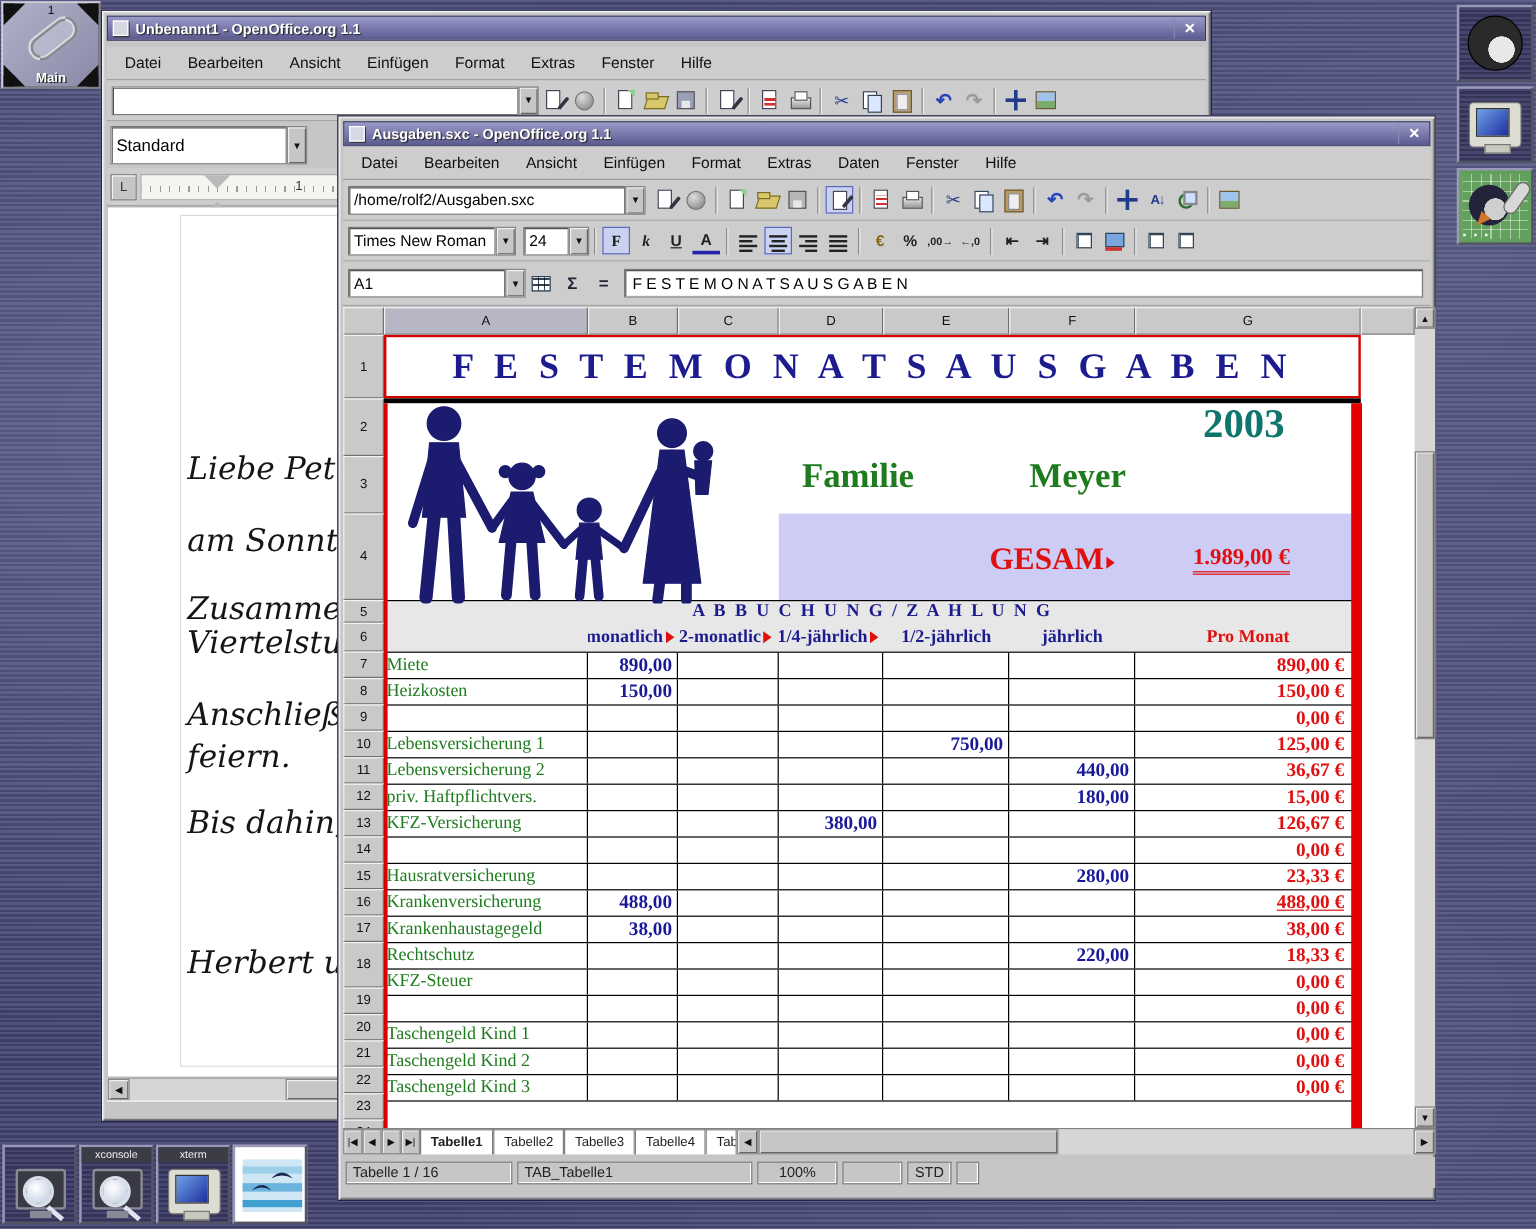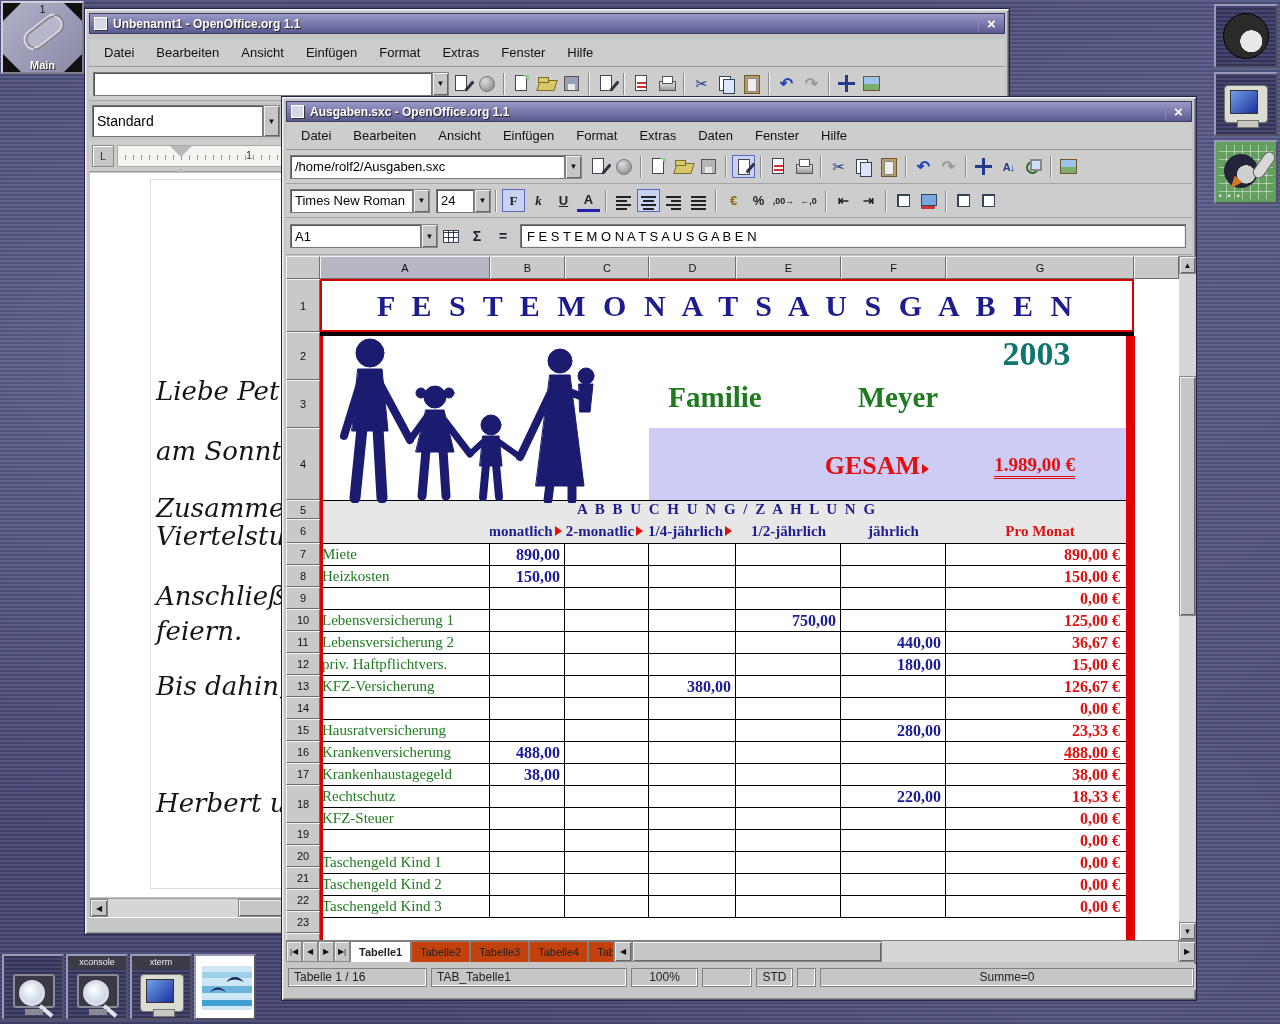--- a/index.html
+++ b/index.html
@@ -85,21 +85,21 @@
   .i-border::before { content:""; position:absolute; inset:5px; border:1px solid #345;
          background:linear-gradient(#fff,#fff); box-shadow:inset 0 4px 0 -3px #345, inset 4px 0 0 -3px #345; }
   .i-bg::before { content:""; position:absolute; left:4px; top:5px; width:14px; height:10px;
          background:#7aa6e0; border:1px solid #345; }
   .i-bg::after { content:""; position:absolute; left:4px; bottom:3px; width:14px; height:3px; background:#cc3333; }
 
   
   #writer-win { left:84px; top:8px; width:926px; height:927px; }
   #writer-menus { top:30px; }
   #writer-tb { top:58px; }
-  #writer-style { position:absolute; left:7px; top:96px; width:188px; height:32px; }
+  #writer-style { position:absolute; left:7px; top:96px; width:164px; height:32px; }
   #writer-style .fld { flex:1; font-size:14px; }
   #writer-ruler { position:absolute; left:4px; top:131px; width:450px; height:32px; background:#cdcdcd;
          display:flex; align-items:center; border-bottom:1px solid #999; }
   .ruler-corner { width:22px; height:22px; margin:0 3px; background:#c6c6c6;
          border:1px solid #888; box-shadow:inset 1px 1px 0 #fff; font-size:11px; color:#333;
          display:flex; align-items:center; justify-content:center; }
   .ruler-track { position:relative; flex:1; height:22px; background:#f4f4f0;
          border:1px solid #aaa; background-image:repeating-linear-gradient(90deg, transparent 0 7px, #9a9a9a 7px 8px);
          background-size:100% 5px; background-position:0 9px; background-repeat:no-repeat; }
   .indent-marker { position:absolute; left:52px; top:0; width:0; height:0;
@@ -117,21 +117,21 @@
          box-shadow:inset 1px 1px 0 #f0f0f0, inset -1px -1px 0 #666;
          display:flex; align-items:center; justify-content:center; font-size:8px; color:#111; }
   .sb-thumb { background:#c6c6c6; border:1px solid #888; box-shadow:inset 1px 1px 0 #f0f0f0, inset -1px -1px 0 #666; }
   #writer-status { position:absolute; left:4px; top:908px; width:918px; height:15px; background:#c6c6c6; border-top:1px solid #fff; }
 
   
   #calc-win { left:281px; top:96px; width:916px; height:905px; }
   #calc-menus { top:25px; }
   #calc-tb1 { top:53px; }
   #calc-tb2 { top:87px; }
-  #calc-url { width:292px; height:24px; margin-right:4px; }
+  #calc-url { width:248px; height:24px; margin-right:4px; }
   #calc-url .fld { flex:1; }
   #fontbox { width:140px; height:24px; } #fontbox .fld { flex:1; }
   #sizebox { width:55px; height:24px; margin-left:6px; } #sizebox .fld { flex:1; }
   #formulabar { position:absolute; left:4px; right:4px; top:121px; height:37px; background:#cdcdcd;
          display:flex; align-items:center; padding-left:4px; border-bottom:1px solid #a5a5a5; }
   #namebox { width:148px; height:24px; } #namebox .fld { flex:1; }
   #formula-input { flex:1; height:24px; margin:0 6px 0 4px; font-size:13px; padding:3px 6px;
          display:flex; align-items:center; white-space:nowrap; overflow:hidden; }
   .fx-btn { width:22px; height:22px; margin:0 2px; display:flex; align-items:center; justify-content:center;
          font-size:14px; font-weight:bold; color:#223; }
@@ -188,21 +188,21 @@
   .scell.lab { color:#1e7b1e; padding-left:2px; }
   .scell.val { color:#1a1a99; font-weight:bold; justify-content:flex-end; padding-right:4px; font-size:16px; }
   .scell.pm  { color:#e01010; font-weight:bold; justify-content:flex-end; padding-right:14px; font-size:16px; border-right:none; }
 
   
   #tabbar { position:absolute; left:4px; top:843px; width:910px; height:22px; background:#c6c6c6;
          display:flex; align-items:stretch; border-top:1px solid #808080; }
   .tab-nav { width:16px; display:flex; align-items:center; justify-content:center; font-size:8px;
          background:#c6c6c6; border:1px solid #888; box-shadow:inset 1px 1px 0 #f0f0f0; color:#111; }
   .sheet-tab { padding:2px 8px; font-size:11px; border:1px solid #808080; border-bottom:none;
-         background:#c2410c; display:flex; align-items:center; color:#222; }
+         background:#ffffff; display:flex; align-items:center; color:#222; }
   .sheet-tab.active { background:#fff; font-weight:bold; }
   #tab-clip { width:26px; overflow:hidden; }
   #hscroll { flex:1; display:flex; background:#d6d6d6; }
   #hs-thumb { width:250px; }
   #hs-track { flex:1; }
   #statusbar { position:absolute; left:4px; top:867px; width:910px; height:26px; background:#c6c6c6;
          display:flex; align-items:center; gap:4px; padding:0 2px; font-size:12px; color:#222; }
   .stat { height:19px; border:1px solid #808080; box-shadow:inset -1px -1px 0 #fff;
          display:flex; align-items:center; padding:0 5px; white-space:nowrap; overflow:hidden; }
   .stat.center { justify-content:center; }
@@ -806,15 +806,14 @@
     </span>
   </div>
 
   <div id="statusbar">
     <span class="stat" style="width:139px">Tabelle 1 / 16</span>
     <span class="stat" style="width:196px">TAB_Tabelle1</span>
     <span class="stat center" style="width:67px">100%</span>
     <span class="stat" style="width:50px"></span>
     <span class="stat center" style="width:37px">STD</span>
     <span class="stat" style="width:19px"></span>
-    <span class="stat center" style="flex:1">Summe=0</span>
   </div>
 </div>
 
 </body></html>

